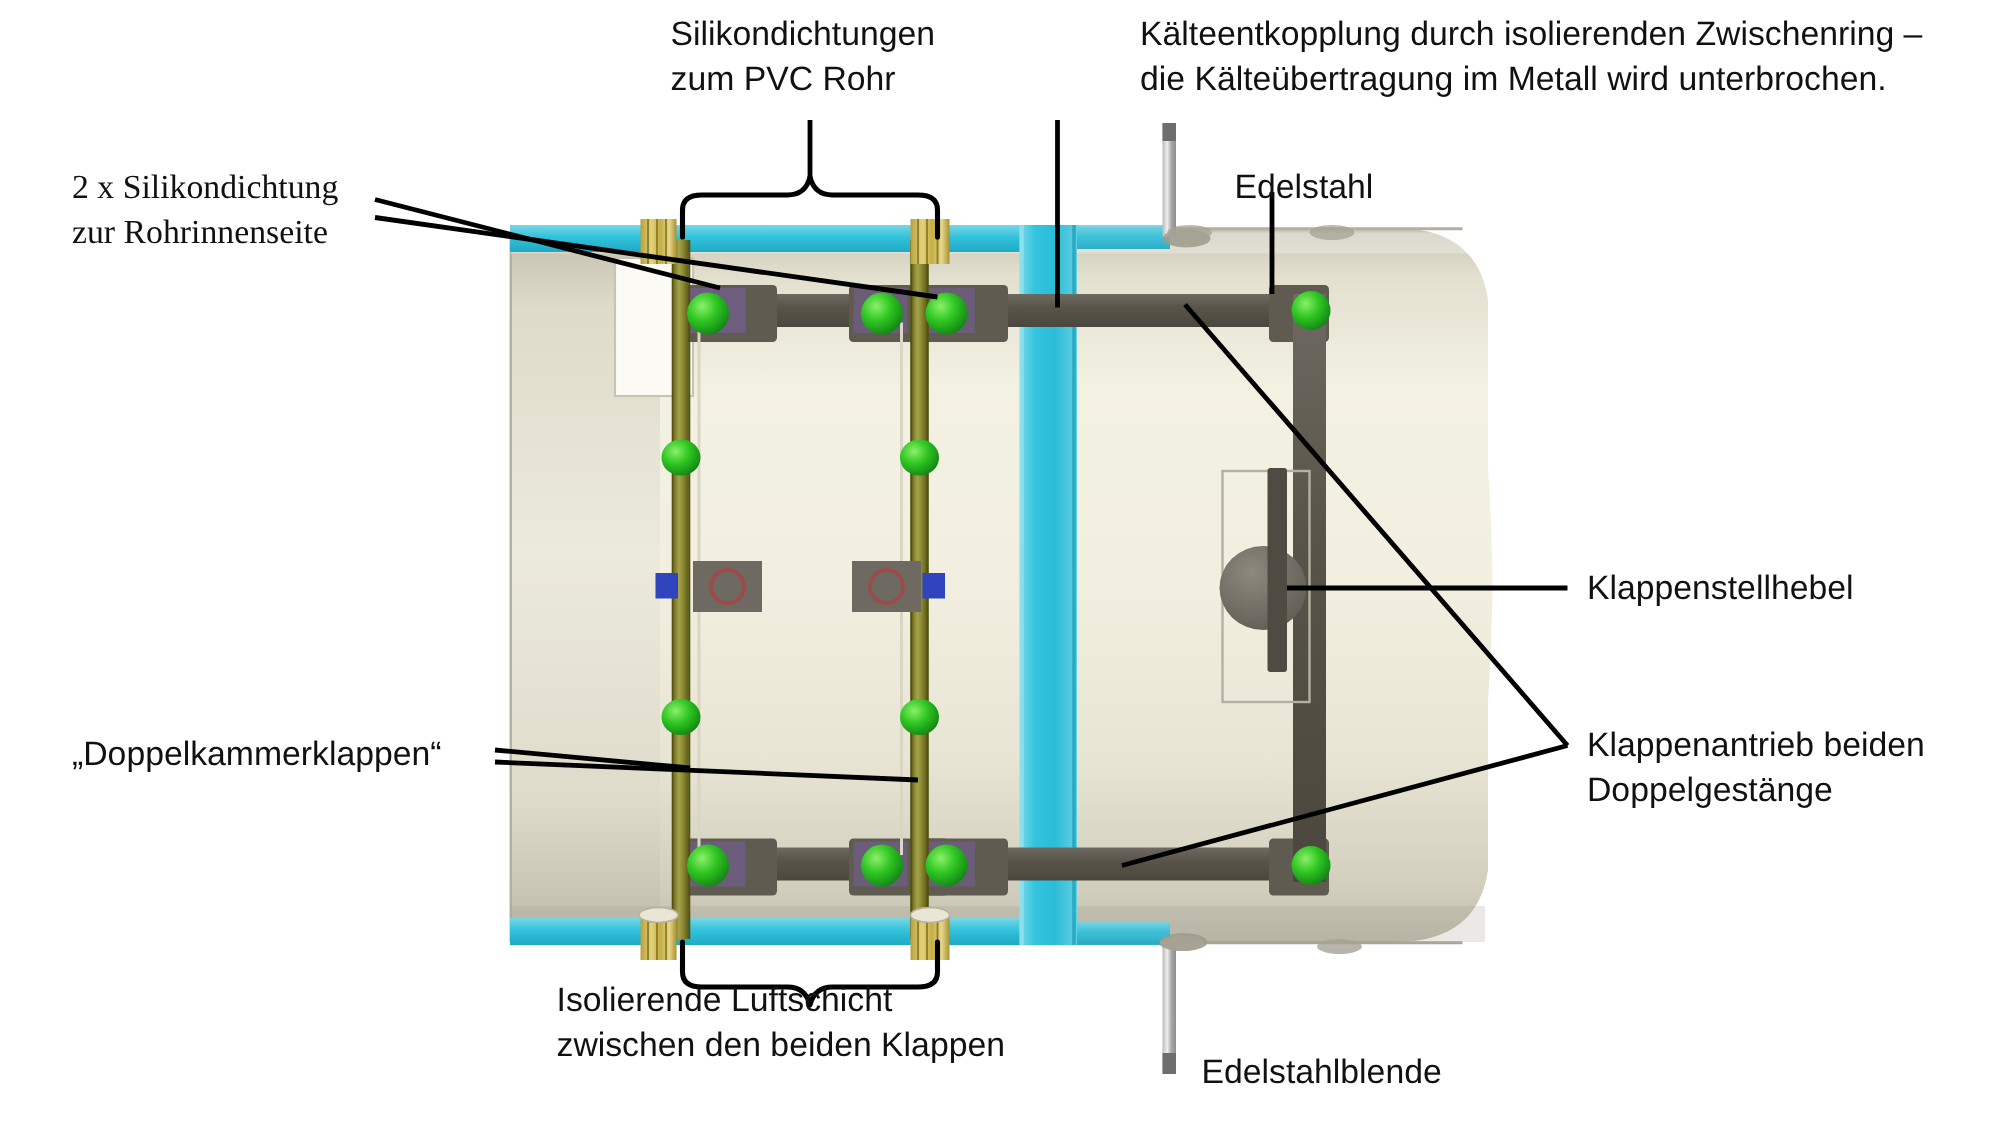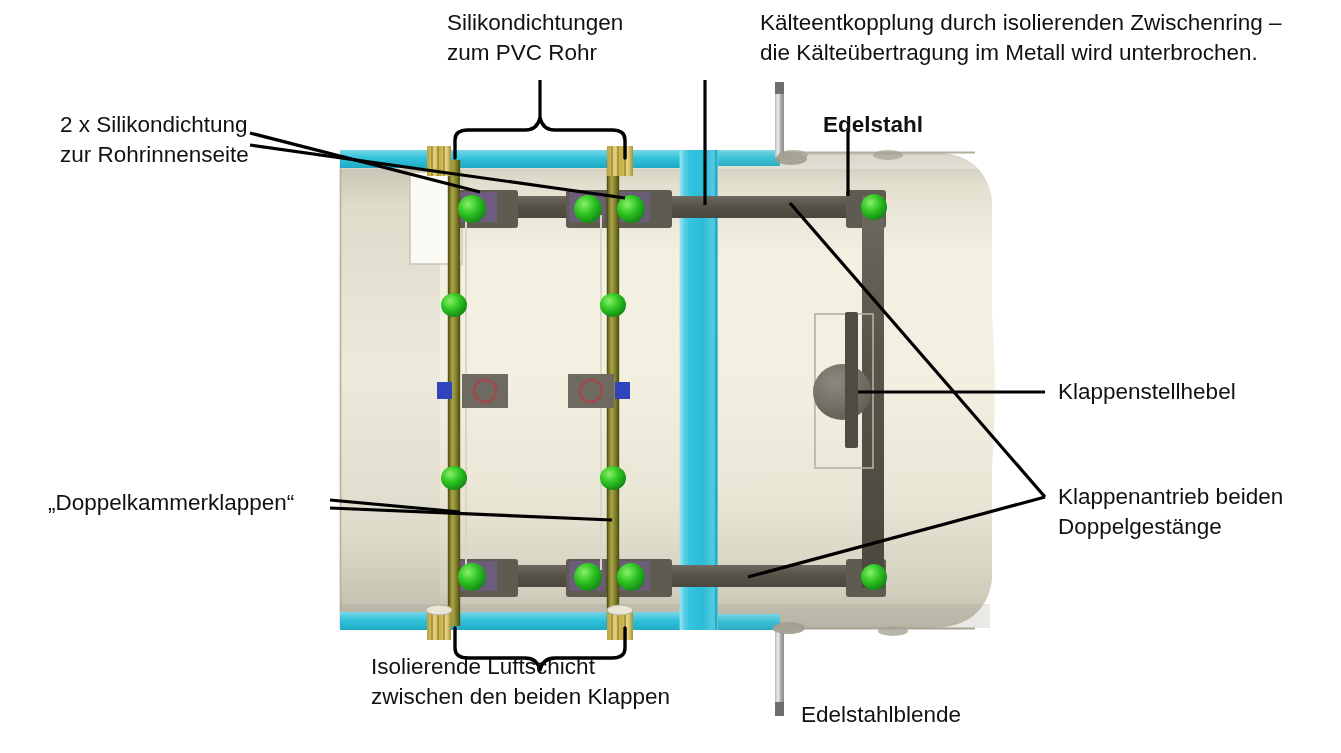--- a/index.html
+++ b/index.html
@@ -240,23 +240,23 @@
       <line x1="748" y1="577" x2="1045" y2="497"></line>
     </g>
   </svg>
 
   <div class="lbl" style="left:447px; top:8px;">Silikondichtungen
 zum PVC Rohr</div>
 
   <div class="lbl" style="left:716px; top:8px;margin-left:44px;">Kälteentkopplung durch isolierenden Zwischenring –
 die Kälteübertragung im Metall wird unterbrochen.</div>
 
-  <div class="lbl" style="left:823px; top:110px;font-weight:bold;">Edelstahl</div>
-
-  <div class="lbl" style="left:60px; top:110px;">2 x Silikondichtung
+  <div class="lbl" style="left:823px; top:110px;">Edelstahl</div>
+
+  <div class="lbl" style="left:48px; top:110px;font-family:Liberation Serif, serif;">2 x Silikondichtung
 zur Rohrinnenseite</div>
 
   <div class="lbl" style="left:1058px; top:377px;">Klappenstellhebel</div>
 
   <div class="lbl" style="left:48px; top:488px;">„Doppelkammerklappen“</div>
 
   <div class="lbl" style="left:1058px; top:482px;">Klappenantrieb beiden
 Doppelgestänge</div>
 
   <div class="lbl" style="left:371px; top:652px;">Isolierende Luftschicht

